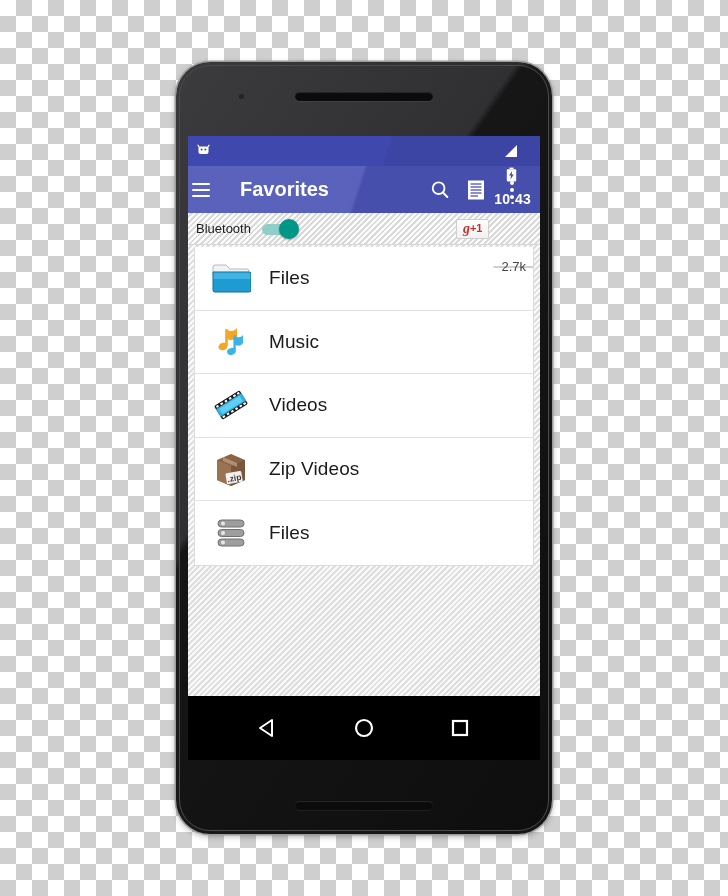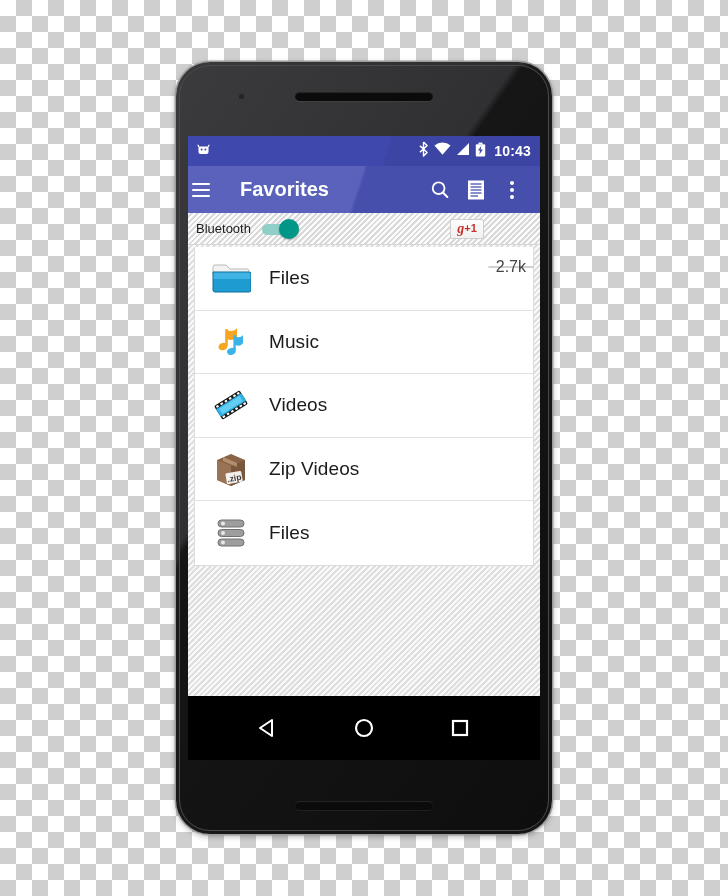--- a/index.html
+++ b/index.html
@@ -87,20 +87,21 @@
     align-items: center;
     padding: 0 9px 0 8px;
     box-sizing: border-box;
     color: #ffffff;
   }
   #notif-area { display: flex; align-items: center; flex: 1; }
   #status-icons {
     display: flex;
     align-items: center;
     gap: 5px;
+    flex-direction: column;
   }
   #status-clock {
     font-size: 14px;
     font-weight: bold;
     letter-spacing: 0.2px;
     margin-left: 3px;
     color: #ffffff;
   }
 
   
@@ -207,21 +208,21 @@
   }
   #plusone-btn .g-letter { font-family: "Liberation Serif", serif; font-size: 14px; font-style: italic; }
   #plusone-btn .plus-one { font-size: 11px; }
   #plusone-count {
     display: flex; align-items: center; justify-content: center;
     padding: 0 7px;
     margin-left: 4px;
     background: linear-gradient(#fdfdfd, #f3f3f3);
     border: 1px solid #cfcfcf;
     border-radius: 2px;
-    font-size: 16px;
+    font-size: 13px;
     color: #444444;
     cursor: pointer;
     line-height: 1;
     margin-top: 47px;
   }
 
   
   #list-area {
     background: #e9e9e9;
     background-image: repeating-linear-gradient(135deg, rgba(255,255,255,0.75) 0 2px, rgba(219,219,219,0.75) 2px 4px);

